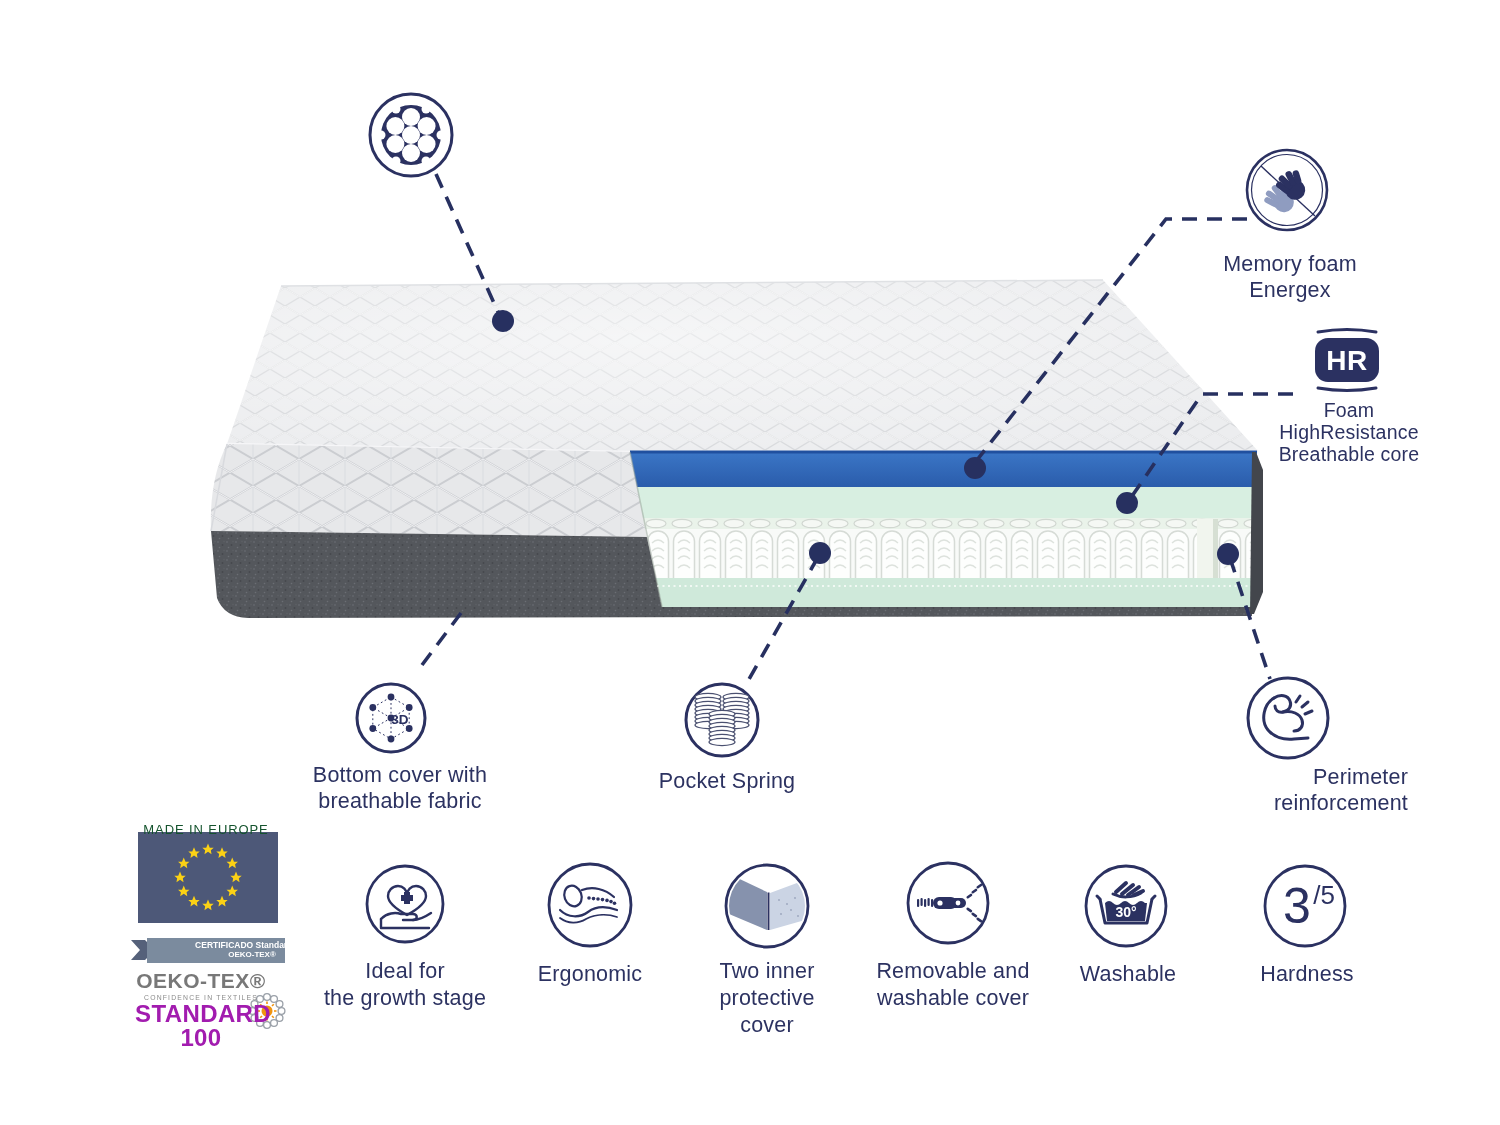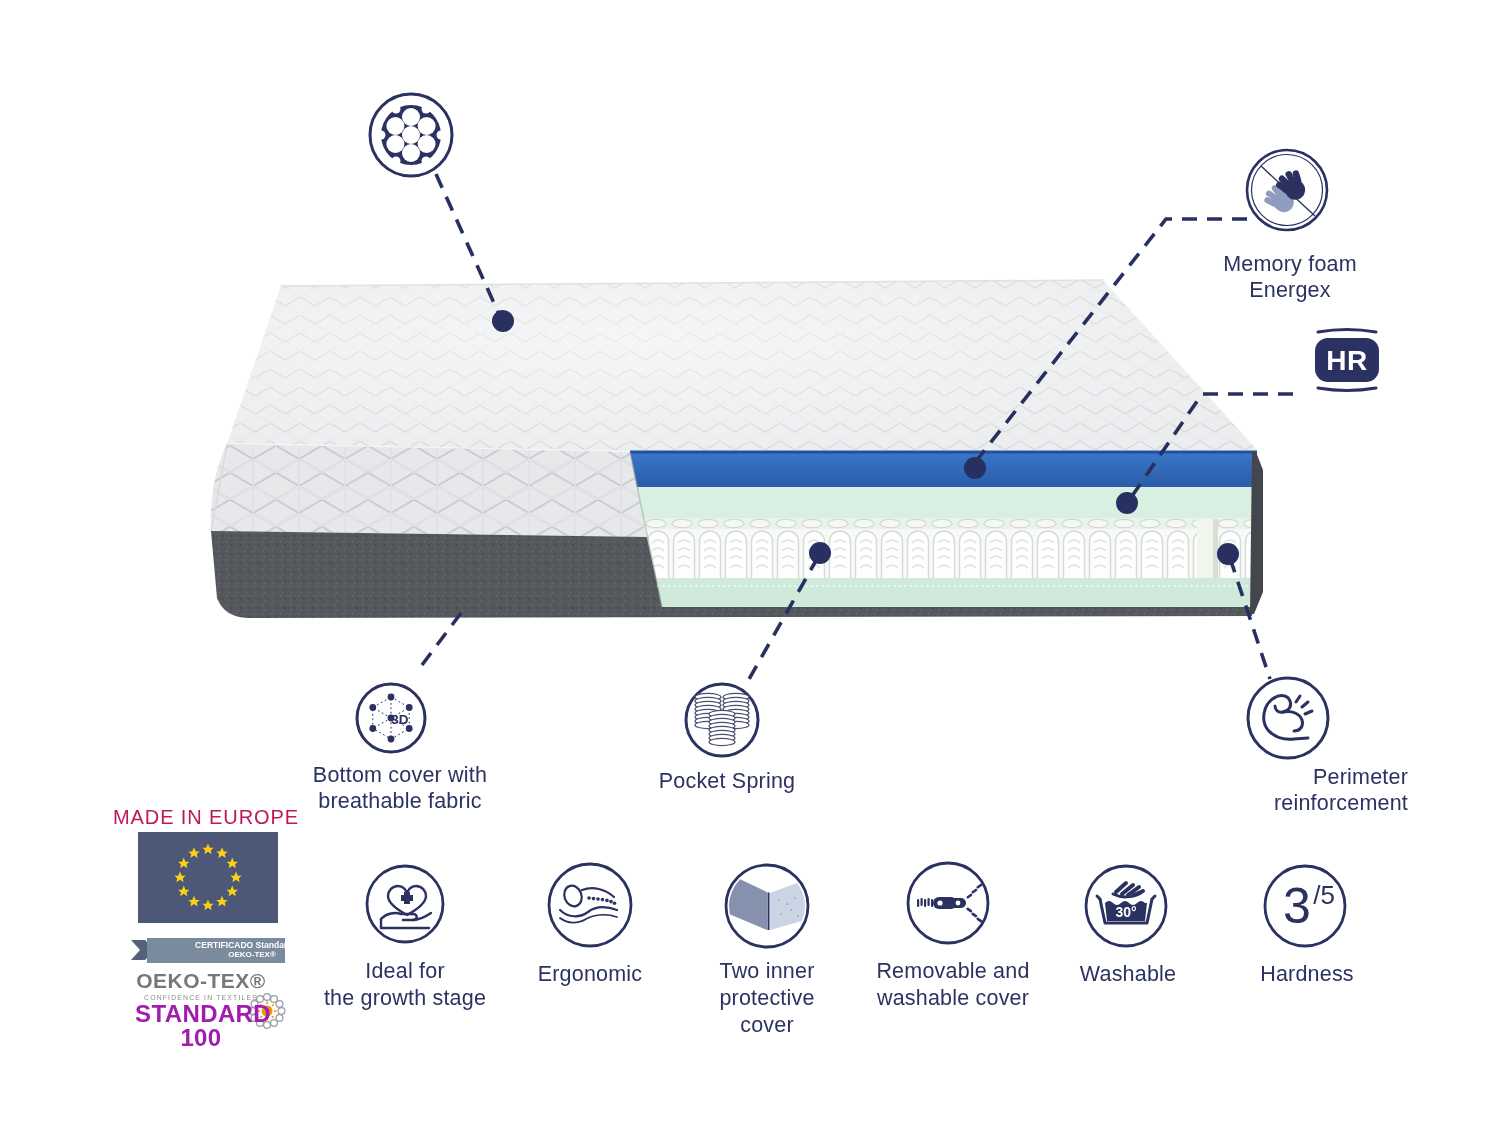--- a/index.html
+++ b/index.html
@@ -6,21 +6,21 @@
   #stage{position:relative;width:1500px;height:1125px;overflow:hidden;background:#ffffff;
          font-family:"Liberation Sans", sans-serif;}
   #art{position:absolute;left:0;top:0;}
   .lbl{position:absolute;color:#2c3261;letter-spacing:.2px;}
   .lbl.center{transform:translateX(-50%);text-align:center;}
   .lbl .ln{display:block;}
   .callout{font-size:21.5px;line-height:26px;}
   .callout.big{font-size:23.5px;line-height:27px;}
   .callout.small{font-size:19.5px;line-height:22px;}
   .feature{font-size:21.5px;line-height:27px;}
-  .made-in{font-size:20px;letter-spacing:.9px;color:#be185d;}
+  .made-in{font-size:13px;letter-spacing:.9px;color:#14532d;margin-top:16px;}
   .ribbon-text{position:absolute;left:147px;top:940px;width:138px;text-align:center;color:#ffffff;padding-left:36px;}
   .ribbon-text .r1{font-size:8.5px;font-weight:bold;line-height:10px;display:block;}
   .ribbon-text .r2{font-size:8px;font-weight:bold;line-height:9px;display:block;}
   .oeko{position:absolute;left:135px;top:969px;width:132px;text-align:center;}
   .oeko .o1{font-size:21px;font-weight:bold;color:#787878;letter-spacing:.5px;line-height:24px;display:block;}
   .oeko .o2{font-size:6.8px;color:#8a8a8a;letter-spacing:1.2px;line-height:9px;display:block;}
   .oeko .o3{font-size:24px;font-weight:bold;color:#a21caf;letter-spacing:.4px;line-height:24px;display:block;}
 </style>
 </head>
 <body>
@@ -380,20 +380,25 @@
     </g>
   </g>
 </svg>
 
 
 <div class="lbl callout center" style="left:1290px;top:251px;width:240px;">
   <span class="ln">Memory foam</span>
   <span class="ln">Energex</span>
 </div>
 
+<div class="lbl callout small center" style="left:1349px;top:399px;width:220px;">
+  <span class="ln">Foam</span>
+  <span class="ln">HighResistance</span>
+  <span class="ln">Breathable core</span>
+</div>
 
 <div class="lbl callout center" style="left:400px;top:762px;width:280px;line-height:26px;">
   <span class="ln">Bottom cover with</span>
   <span class="ln">breathable fabric</span>
 </div>
 
 <div class="lbl callout center" style="left:727px;top:768px;width:220px;">
   <span class="ln">Pocket Spring</span>
 </div>
 

